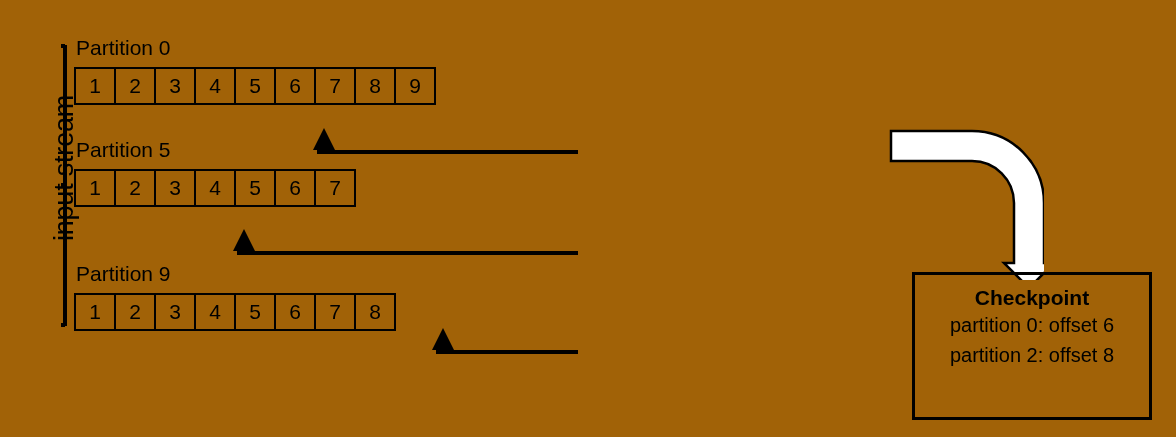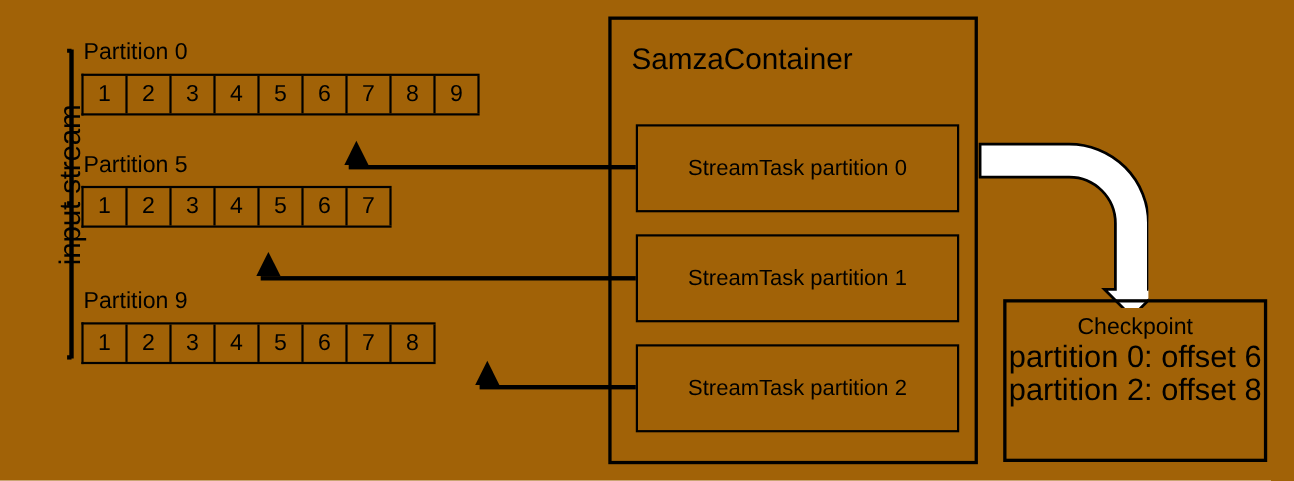--- a/index.html
+++ b/index.html
@@ -133,26 +133,26 @@
     left: 912px;
     top: 272px;
     width: 240px;
     height: 148px;
     border: 3px solid #000;
     box-sizing: border-box;
     text-align: center;
   }
   #checkpoint-title {
     font-size: 21px;
-    font-weight: normal;
+    font-weight: bold;
     line-height: 24px;
     margin-top: 11px;
   }
   .checkpoint-line {
-    font-size: 28px;
+    font-size: 20px;
     line-height: 30px;
     white-space: nowrap;
   }
 </style>
 </head>
 <body>
 
 <div id="stage">
 
   <div id="stream-label">input stream</div>
@@ -214,26 +214,20 @@
       <div class="cell">7</div>
       <div class="cell">8</div>
     </div>
   </div>
 
   <div class="feed-arrow" style="left:432px; top:320px; width:146px; height:34px;">
     <div class="feed-stem" style="left:4px; width:142px;"></div>
     <div class="feed-head" style="left:0px; top:8px;"></div>
   </div>
 
-  <div id="samza-container">
-    <div id="samza-title">SamzaContainer</div>
-    <div class="stream-task" style="top:95px;">StreamTask partition 0</div>
-    <div class="stream-task" style="top:195px;">StreamTask partition 1</div>
-    <div class="stream-task" style="top:295px;">StreamTask partition 2</div>
-  </div>
 
   <svg id="checkpoint-arrow" viewBox="0 0 160 160" width="160" height="160">
 
     <path d="M 7,11
              L 88,11
              A 72,72 0 0 1 160,83
              L 160,143
              L 170,143
              L 145,168
              L 120,143

